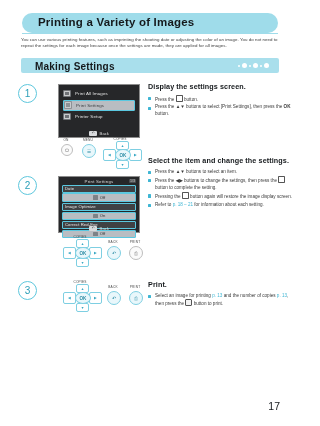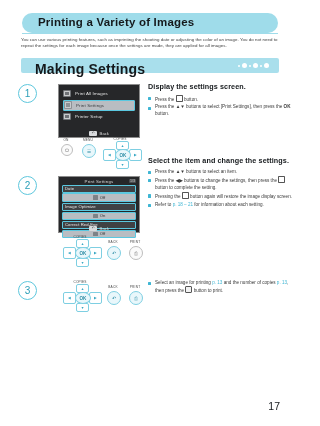--- a/index.html
+++ b/index.html
@@ -34,21 +34,21 @@
     letter-spacing:.05px;
   }
 
   
   .section-bar{
     position:absolute;left:21px;top:58px;width:258px;height:15px;
     background:#a9dfec;border-radius:2px;
   }
   .section-bar .section-text{
     position:absolute;left:14px;top:2.5px;
-    font-size:14px;font-weight:bold;color:#15191c;letter-spacing:.2px;
+    font-size:10px;font-weight:bold;color:#15191c;letter-spacing:.2px;
   }
   .dots{position:absolute;right:10px;top:0;height:15px;display:flex;align-items:center;gap:2px;}
   .dots i{display:block;background:#ffffff;border-radius:50%;}
   .dots i.sm{width:2px;height:2px;}
   .dots i.lg{width:5px;height:5px;}
 
   
   .step{position:absolute;left:0;width:300px;}
   .step-num{
     position:absolute;left:18px;width:17px;height:17px;border-radius:50%;
@@ -342,20 +342,21 @@
         <span style="font-size:5px;color:#2f8ea6;">↶</span>
       </div>
 
       <div class="btn-cap" style="left:68px;top:4px;width:18px;">PRINT</div>
       <div class="btn-round" style="left:71px;top:10px;width:12px;height:12px;">
         <span style="font-size:5px;color:#2f8ea6;">⎙</span>
       </div>
     </div>
 
     <div class="instr" style="left:148px;top:280px;width:148px;">
+      <h3>Print.</h3>
       <div class="bullet-line">
         <span>Select an image for printing </span><span class="lnk">p. 13</span><span> and the number of copies </span><span class="lnk">p. 13</span><span>, then press the </span><span class="inline-ico print"></span><span> button to print.</span>
       </div>
     </div>
   </div>
 
   <div class="pagenum">17</div>
 
 </div>
 

